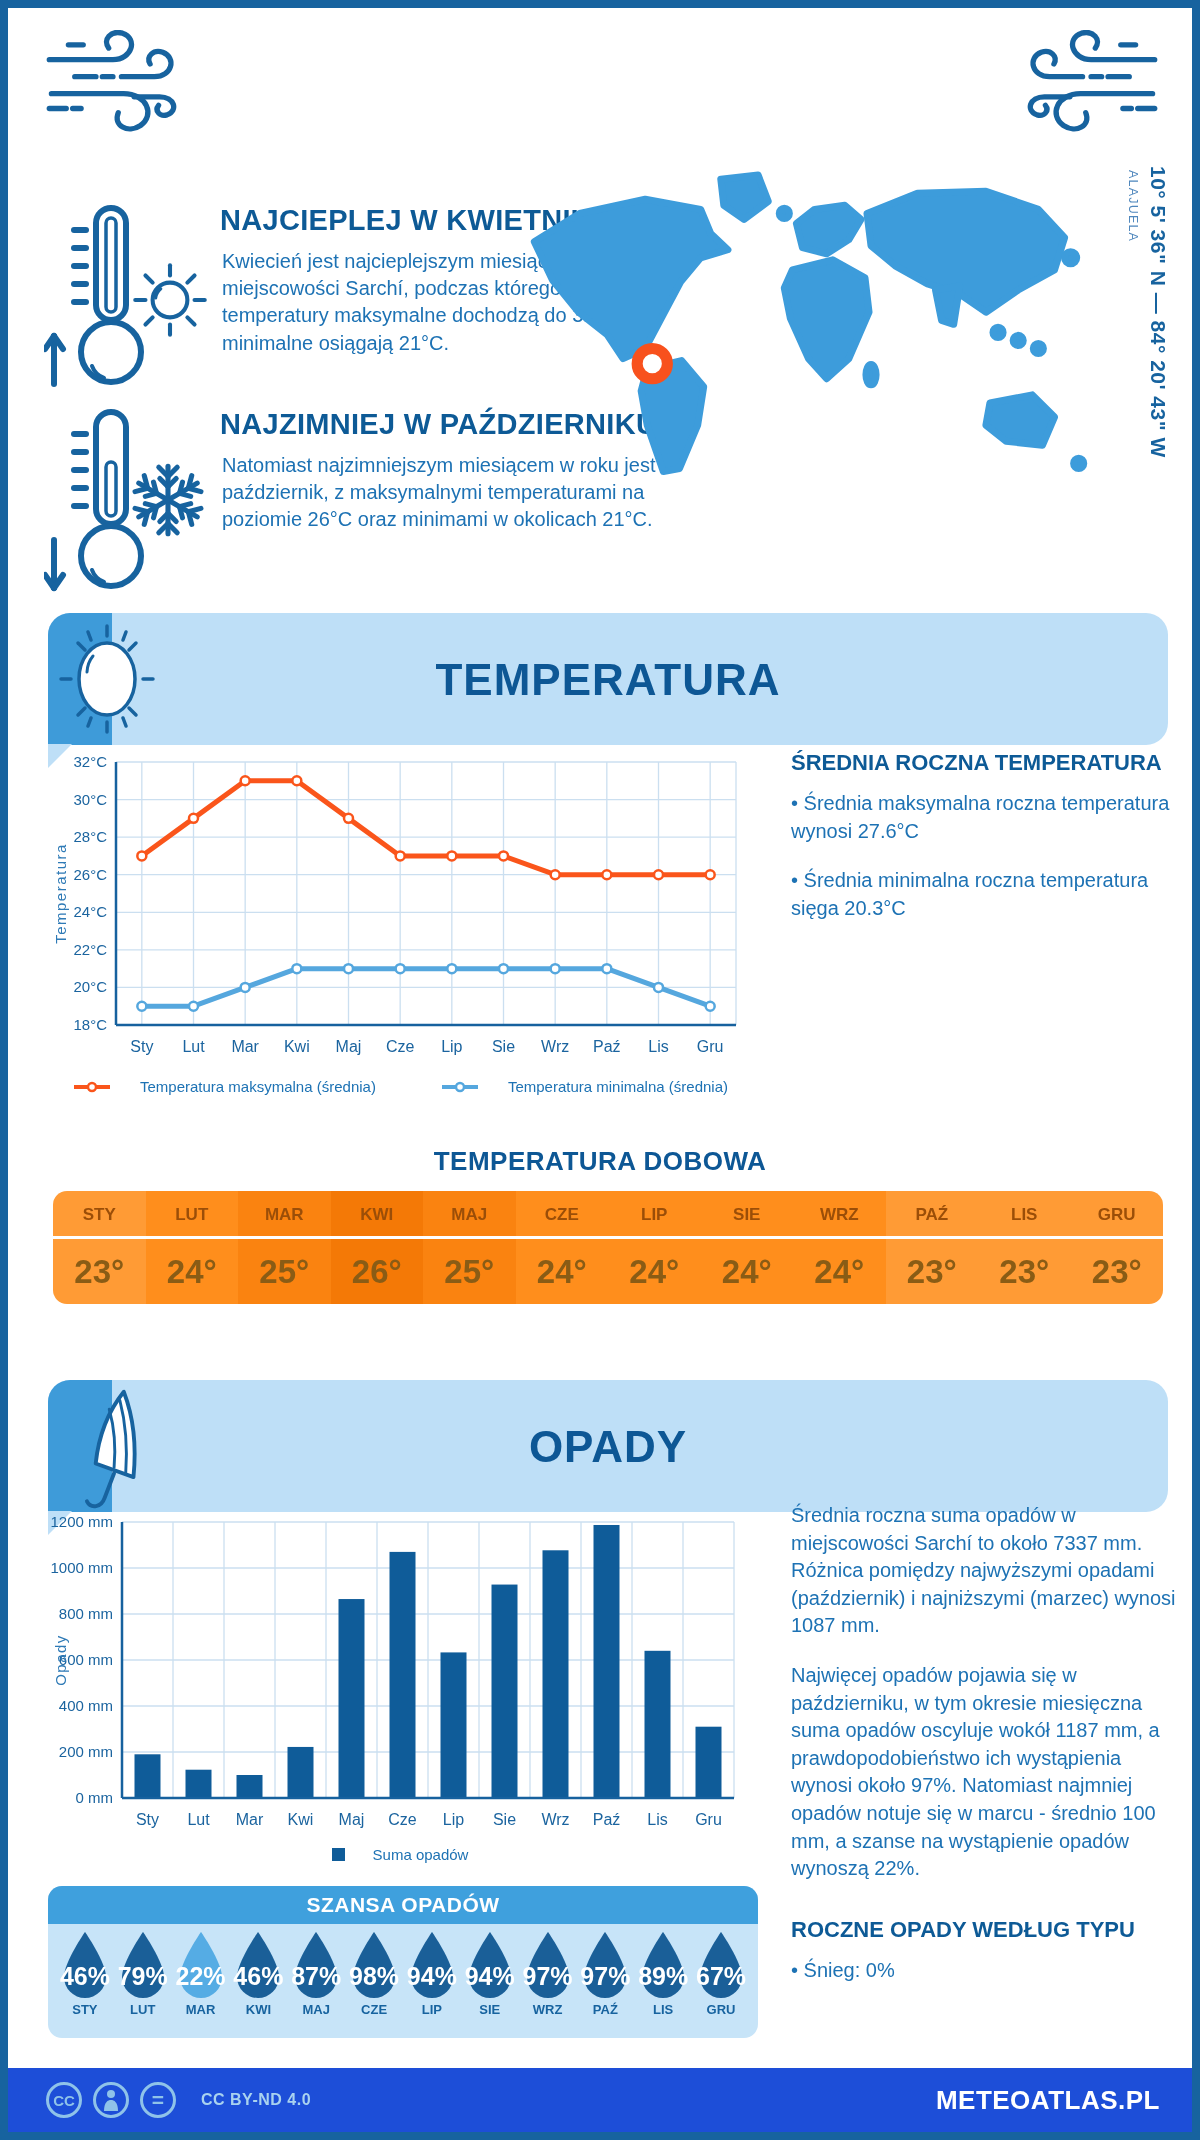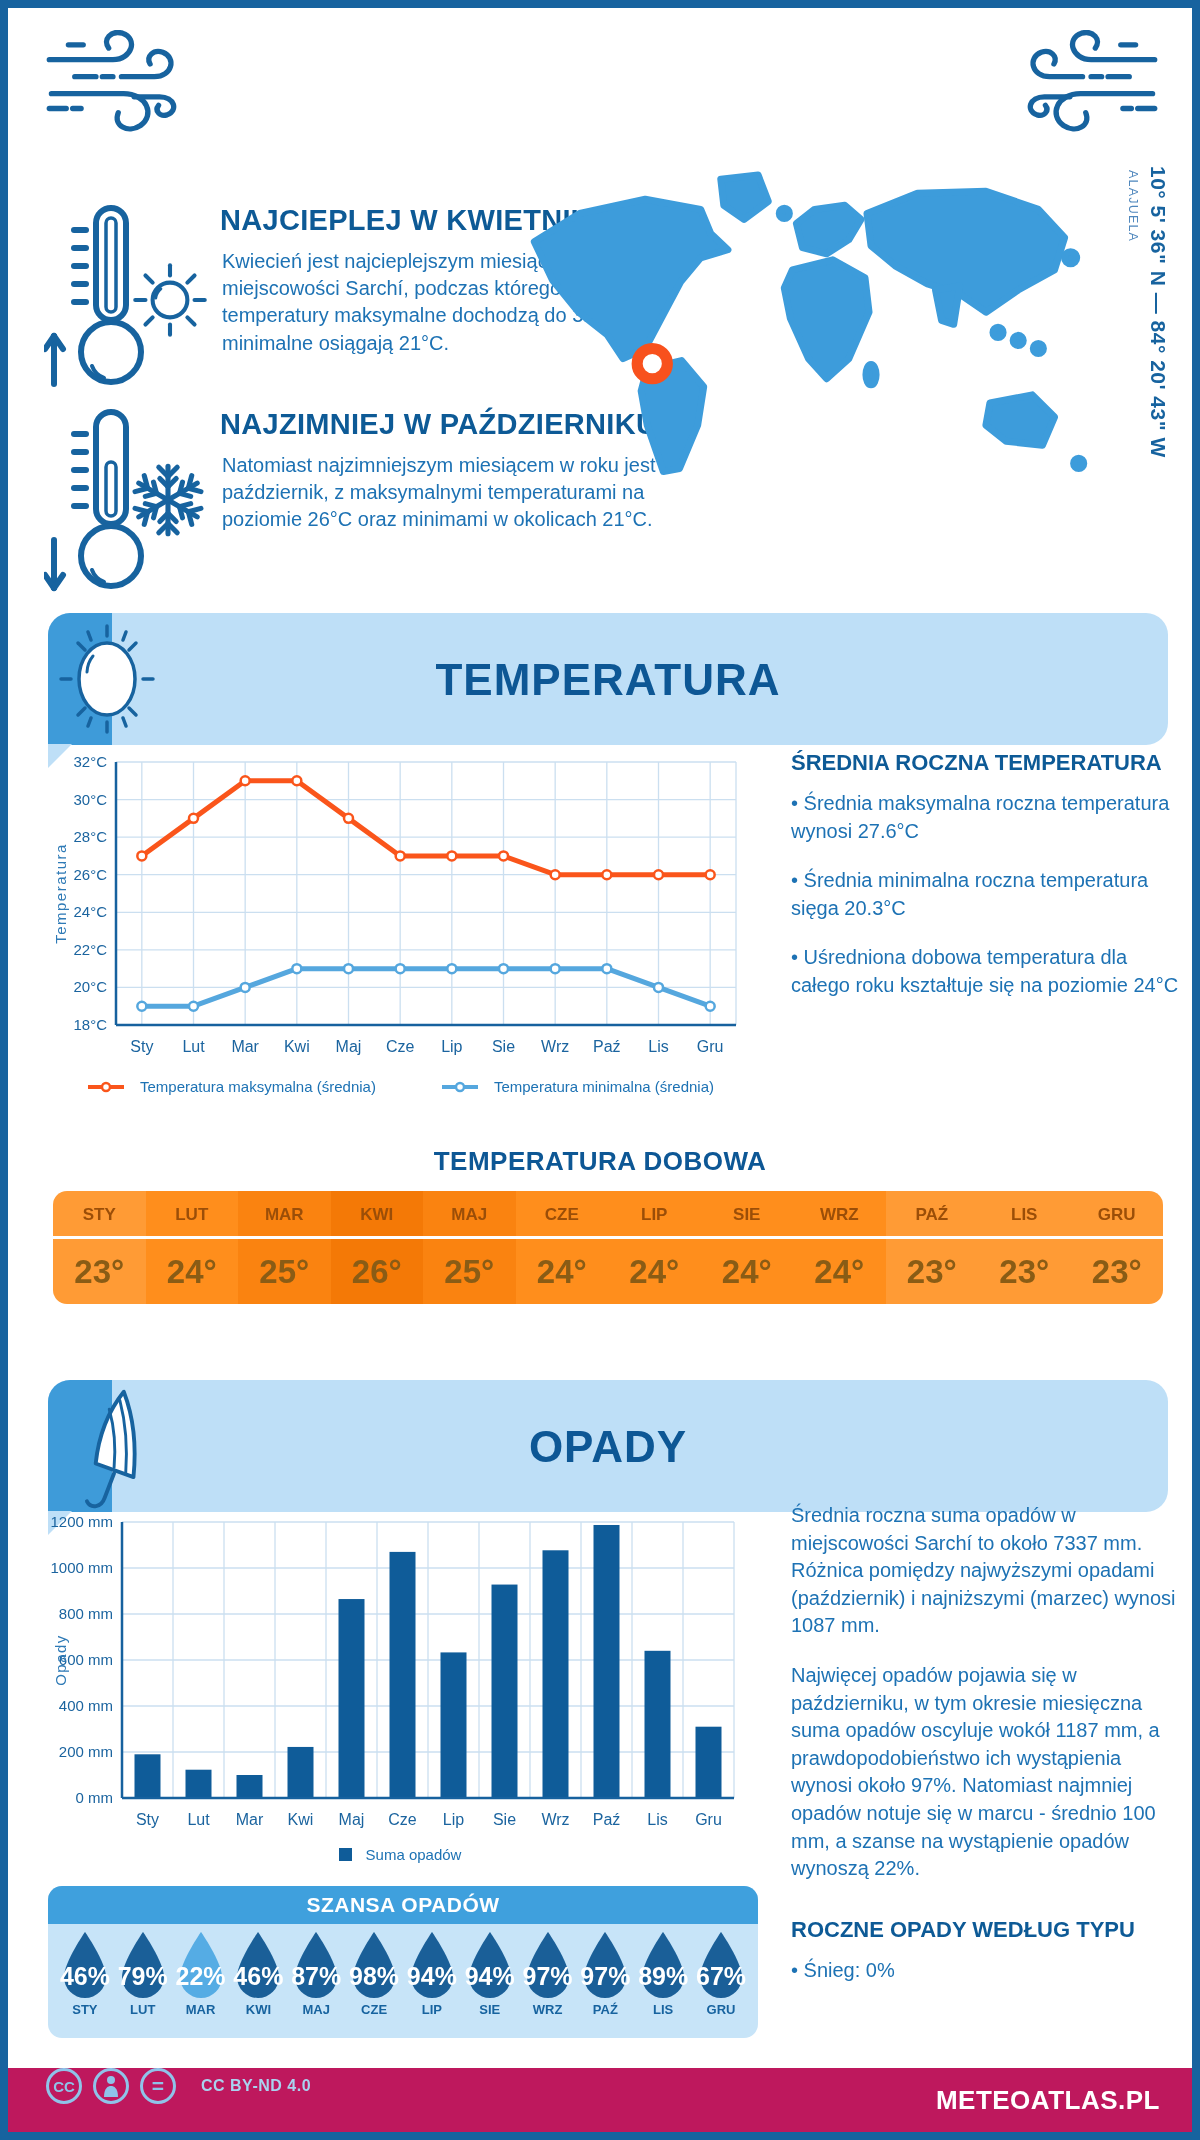--- a/index.html
+++ b/index.html
@@ -32,21 +32,21 @@
                 font-size:44px;font-weight:bold;color:#0D5795;letter-spacing:1px;}
   .banner-tail{position:absolute;left:40px;width:0;height:0;
                border-top:24px solid #BEDFF7;border-right:24px solid transparent;}
 
   
   .col-head{font-size:22px;font-weight:bold;color:#0D5A96;margin:0 0 14px 0;}
   .col-p{font-size:20px;line-height:1.38;color:#1D72B4;margin:0 0 22px 0;}
 
   
   .legend-row{position:absolute;display:flex;justify-content:center;gap:64px;width:700px;}
-  .legend-item{display:flex;align-items:center;gap:14px;font-size:15px;color:#1D72B4;}
+  .legend-item{display:flex;align-items:center;gap:28px;font-size:15px;color:#1D72B4;}
 
   
   .daily-head{position:absolute;left:0;right:0;text-align:center;font-size:26px;
               font-weight:bold;color:#0D5795;letter-spacing:.5px;}
   .daily-table{position:absolute;left:45px;top:1183px;width:1110px;display:flex;
                border-radius:14px;overflow:hidden;}
   .daily-col{flex:1;text-align:center;}
   .daily-col .m{height:45px;line-height:47px;font-size:17px;font-weight:bold;color:#9B4E08;
                 border-bottom:3px solid #fff;}
   .daily-col .v{height:65px;line-height:65px;font-size:33px;font-weight:bold;color:#8A5C15;}
@@ -55,22 +55,22 @@
   .chance{position:absolute;left:40px;top:1878px;width:710px;height:152px;background:#C7E4F8;
           border-radius:14px;}
   .chance-head{height:38px;line-height:38px;background:#3FA0DD;border-radius:14px 14px 0 0;
                text-align:center;color:#fff;font-weight:bold;font-size:21px;letter-spacing:.5px;}
   .drops{display:flex;justify-content:space-around;padding:6px 8px 0 8px;}
   .drop-cell{position:relative;width:54px;text-align:center;}
   .drop-pct{position:absolute;left:0;right:0;top:32px;color:#fff;font-weight:bold;font-size:25px;}
   .drop-month{margin-top:2px;font-size:13px;font-weight:bold;color:#17639F;}
 
   
-  .footer{position:absolute;left:0;right:0;bottom:0;height:64px;background:#be185d;
-          display:flex;align-items:flex-start;}
+  .footer{position:absolute;left:0;right:0;bottom:0;height:64px;background:#1d4ed8;
+          display:flex;align-items:center;}
   .cc-group{display:flex;align-items:center;gap:11px;margin-left:38px;}
   .cc-circle{width:36px;height:36px;border-radius:50%;border:3px solid #8FC3E9;box-sizing:border-box;
              display:flex;align-items:center;justify-content:center;color:#8FC3E9;
              font-weight:bold;font-size:15px;}
   .cc-label{margin-left:14px;color:#A9D2EF;font-weight:bold;font-size:16px;letter-spacing:.5px;}
   .site{position:absolute;right:32px;top:50%;transform:translateY(-50%);
         color:#fff;font-weight:bold;font-size:26px;letter-spacing:.5px;}
 
   svg{display:block;}
   .icon-stroke{stroke:#17639F;fill:none;stroke-linecap:round;stroke-linejoin:round;}
@@ -313,21 +313,20 @@
           <circle cx="20" cy="6" r="4" fill="#fff" stroke="#55A7DE" stroke-width="2.5"></circle>
         </svg>
         <span>Temperatura minimalna (średnia)</span>
       </div>
     </div>
 
   <div class="abs" style="left:783px;top:742px;width:392px;">
     <p class="col-head">ŚREDNIA ROCZNA TEMPERATURA</p>
     <p class="col-p">• Średnia maksymalna roczna temperatura wynosi 27.6°C</p>
     <p class="col-p">• Średnia minimalna roczna temperatura sięga 20.3°C</p>
-    <p class="col-p">• Uśredniona dobowa temperatura dla całego roku kształtuje się na poziomie 24°C</p>
   </div>
 
   <div class="daily-head" style="top:1138px;">TEMPERATURA DOBOWA</div>
   <div class="daily-table">
       <div class="daily-col" style="background: rgb(255, 155, 53);">
         <div class="m">STY</div>
         <div class="v">23°</div>
       </div>
       <div class="daily-col" style="background: rgb(255, 142, 28);">
         <div class="m">LUT</div>

